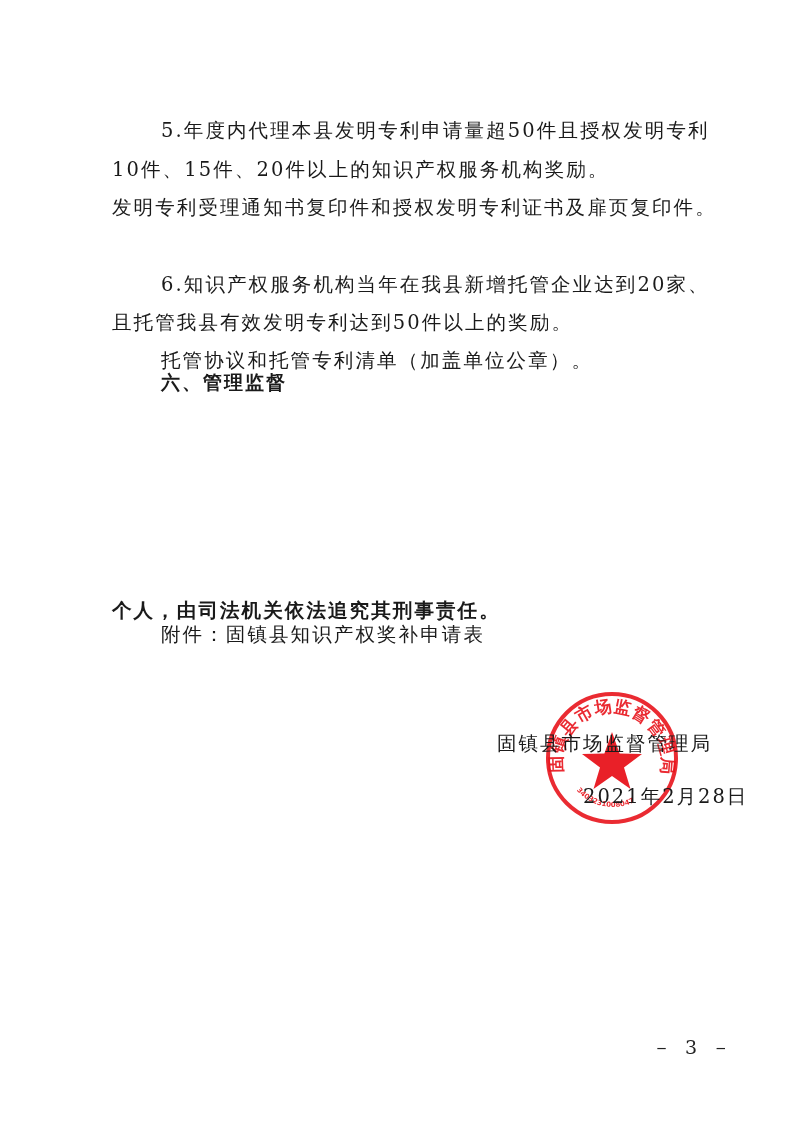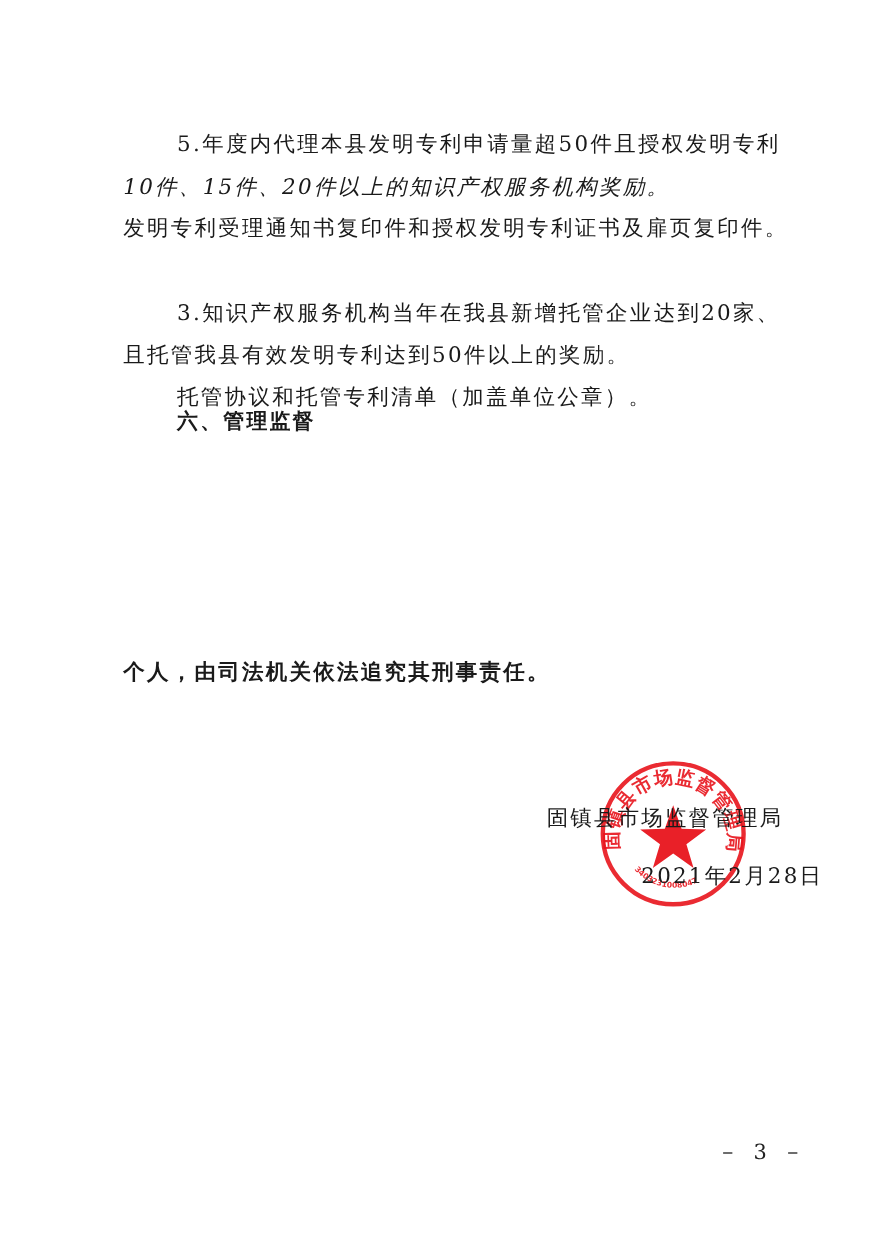--- a/index.html
+++ b/index.html
@@ -25,45 +25,48 @@
   .pagenum { position: absolute; left: 652px; top: 1023px; font-size: 19px; color: #222; letter-spacing: 4px; }
 </style>
 </head>
 <body>
 
 <div class="page">
 
   <div class="para" style="top:100px;">
     <span class="line indent">5.年度内代理本县发明专利申请量超50件且授权发明专利</span>
   </div>
-  <div class="para last-left" style="top:139px;font-style:italic;">
+  <div class="para last-left" style="top:139px;">
     <span class="line">10件、15件、20件以上的知识产权服务机构奖励。</span>
   </div>
 
   <div class="para" style="top:177px;">
     <span class="line">发明专利受理通知书复印件和授权发明专利证书及扉页复印件。</span>
   </div>
 
   <div class="para" style="top:254px;">
-    <span class="line indent">3.知识产权服务机构当年在我县新增托管企业达到20家、</span>
+    <span class="line indent">6.知识产权服务机构当年在我县新增托管企业达到20家、</span>
   </div>
   <div class="para last-left" style="top:292px;">
     <span class="line">且托管我县有效发明专利达到50件以上的奖励。</span>
   </div>
 
   <div class="para last-left" style="top:330px;">
     <span class="line indent">托管协议和托管专利清单（加盖单位公章）。</span>
   </div>
 
   <div class="heading" style="top:358px;">六、管理监督</div>
 
   <div class="para last-left" style="top:580px;font-weight:bold;">
     <span class="line">个人，由司法机关依法追究其刑事责任。</span>
   </div>
 
+  <div class="para last-left" style="top:604px;">
+    <span class="line indent">附件：固镇县知识产权奖补申请表</span>
+  </div>
 
   <svg class="stamp" viewBox="0 0 140 146">
     <defs>
       <path id="topArc" d="M 22 92 A 50 50 0 1 1 118 92"></path>
       <path id="botArc" d="M 30 100 A 48 48 0 0 0 112 100"></path>
     </defs>
     <circle cx="70" cy="74" r="64" fill="none" stroke="#e8141c" stroke-width="4" opacity="0.9"></circle>
     <text font-family="DejaVu Sans, sans-serif" font-size="17" font-weight="bold" fill="#e8141c" opacity="0.9" letter-spacing="1">
       <textPath href="#topArc" startOffset="2%">固镇县市场监督管理局</textPath>
     </text>

